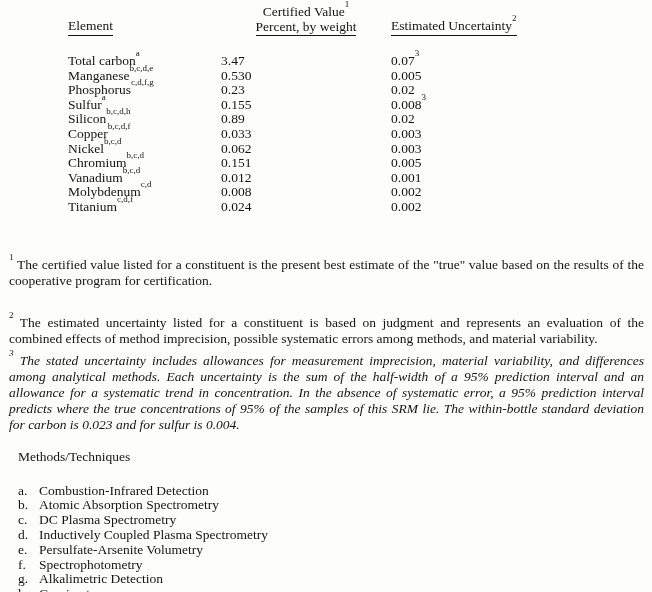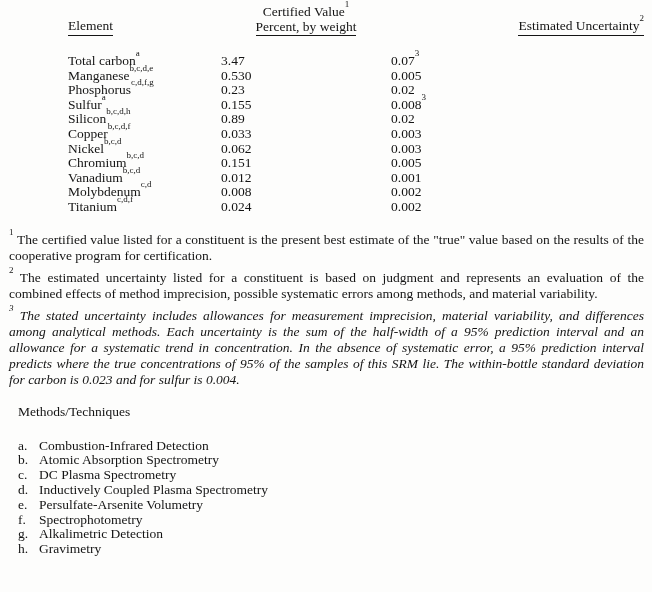--- a/index.html
+++ b/index.html
@@ -11,34 +11,34 @@
     font-size: 13.5px;
     overflow: hidden;
   }
   .page { box-sizing: border-box; width: 652px; height: 592px; padding: 4px 8px 0 9px; }
 
   
   .thead, .trow { display: grid; grid-template-columns: 212px 170px 1fr; }
   .thead { align-items: end; }
   .h-el { padding-left: 59px; }
   .h-mid { text-align: center; line-height: 15px; }
-  .h-unc { text-align: right; text-decoration: underline; }
+  .h-unc { text-align: left; text-decoration: underline; }
   .u { display: inline-block; border-bottom: 1.3px solid #141414; padding-bottom: 1px; }
 
   .tbody { margin-top: 18px; }
   .trow { line-height: 14.6px; }
   .c-el  { padding-left: 59px; white-space: nowrap; }
   .c-val, .c-unc { text-align: left; }
 
   sup { font-size: 9px; line-height: 0; position: relative; top: -3.5px; }
 
   
   .fn { margin: 0; text-align: justify; line-height: 16px; }
-  .fn1 { margin-top: 17px; }
-  .fn2 { margin-top: 6px; }
+  .fn1 { margin-top: 42px; }
+  .fn2 { margin-top: 26px; }
   .fn3 { margin-top: 6px; font-style: italic; }
   .fn sup { top: -3px; }
 
   
   .methods-heading { margin: 16px 0 8px 9px; line-height: 15px; }
   .mlist { margin-top: 20px; }
   .mrow { line-height: 14.8px; }
   .mlabel { display: inline-block; width: 21px; margin-left: 9px; }
 </style>
 </head>

